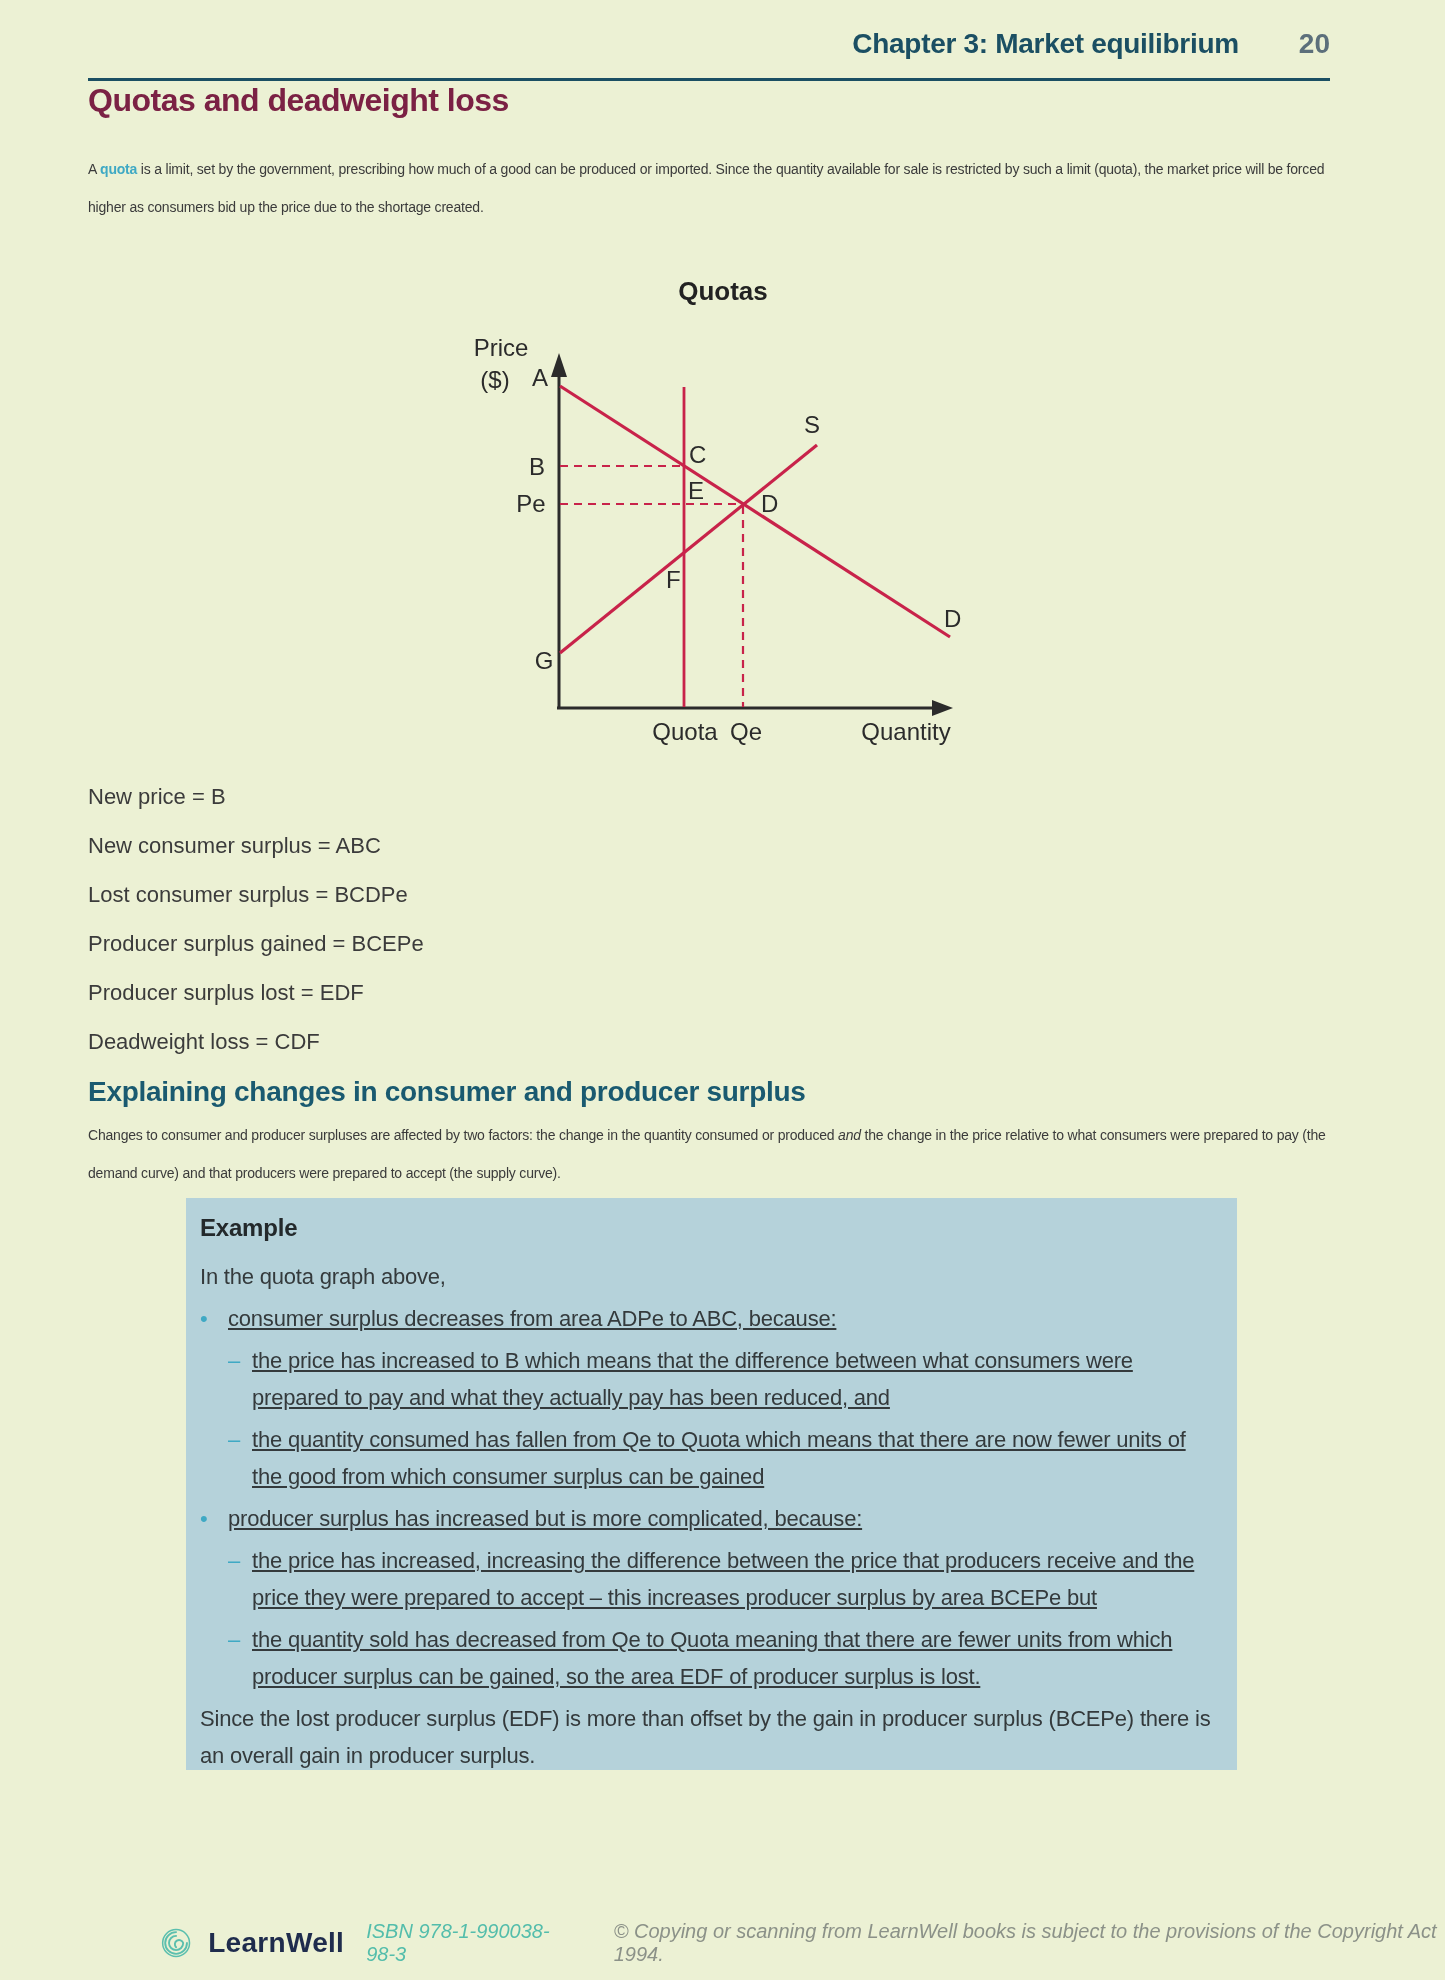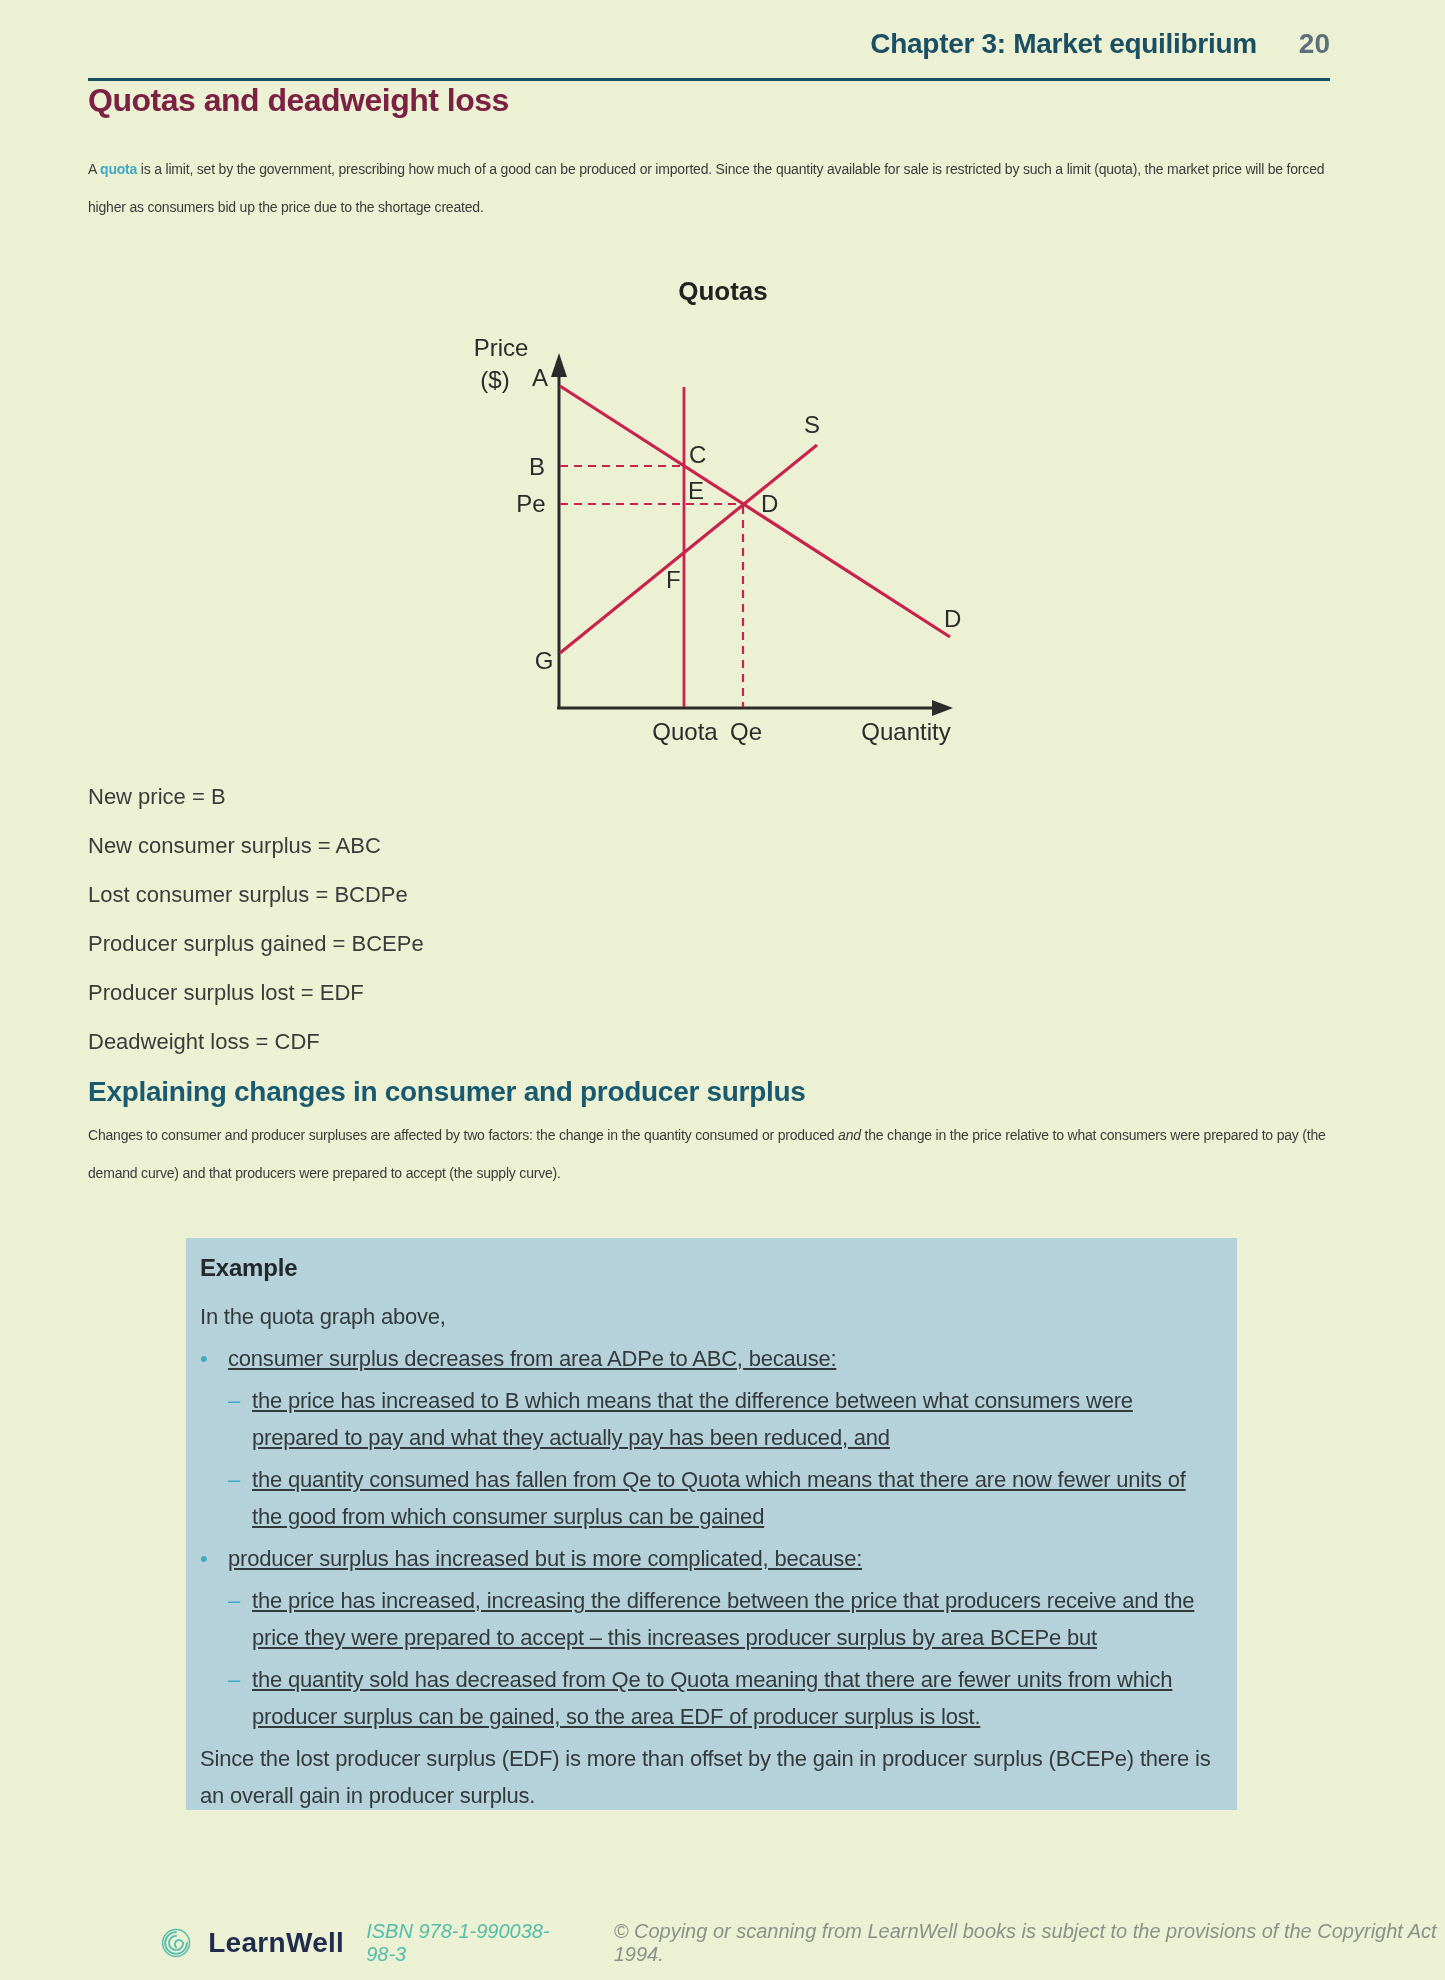--- a/index.html
+++ b/index.html
@@ -9,21 +9,21 @@
     width:1445px;height:1980px;
     background:#ecf1d4;
     font-family:"Liberation Sans","DejaVu Sans",sans-serif;
     color:#3b3b3b;
     overflow:hidden;
     margin:0 auto;
   }
   .abs{position:absolute;}
 
   
-  .chapter-head{top:28px;left:88px;width:1242px;display:flex;justify-content:flex-end;align-items:flex-start;gap:42px;}
+  .chapter-head{top:28px;left:88px;width:1242px;display:flex;justify-content:flex-end;align-items:flex-start;gap:60px;}
   .chapter-title{font-size:28px;font-weight:bold;color:#1b4f63;letter-spacing:-0.3px;}
   .page-number{font-size:28px;font-weight:bold;color:#5c6f7b;}
   .head-rule{top:78px;left:88px;width:1242px;height:3px;background:#1b4f63;}
 
   
   .h1{left:88px;top:82px;font-size:32px;font-weight:bold;color:#7b2144;letter-spacing:-0.5px;}
   .para{left:88px;width:1275px;font-size:14px;line-height:38px;color:#3b3b3b;letter-spacing:-0.2px;}
   .p1{top:150px;}
   .kw{color:#3fa9c4;font-weight:bold;}
 
@@ -36,21 +36,21 @@
   .results{left:88px;top:772px;font-size:22px;}
   .results .r-line{line-height:49px;}
 
   
   .h2{left:88px;top:1076px;font-size:28px;font-weight:bold;color:#1a5a70;letter-spacing:-0.3px;}
   .p2{top:1116px;}
   .it{font-style:italic;}
 
   
   .example-box{
-    left:186px;top:1238px;width:1051px;height:572px;
+    left:186px;top:1198px;width:1051px;height:572px;
     background:#b5d2da;box-sizing:border-box;
     padding:11px 22px 0 14px;
     font-size:22px;line-height:37px;color:#343a3c;letter-spacing:-0.2px;
   }
   .ex-head{font-weight:bold;font-size:24px;color:#23292b;margin-bottom:12px;}
   .ex-row{display:flex;margin-top:5px;}
   .ex-bullet-marker{flex:0 0 28px;color:#3fa9c4;font-size:22px;}
   .ex-sub{margin-left:28px;}
   .ex-dash-marker{flex:0 0 24px;color:#3fa9c4;}
   .ex-text{flex:1;text-decoration:underline;}

